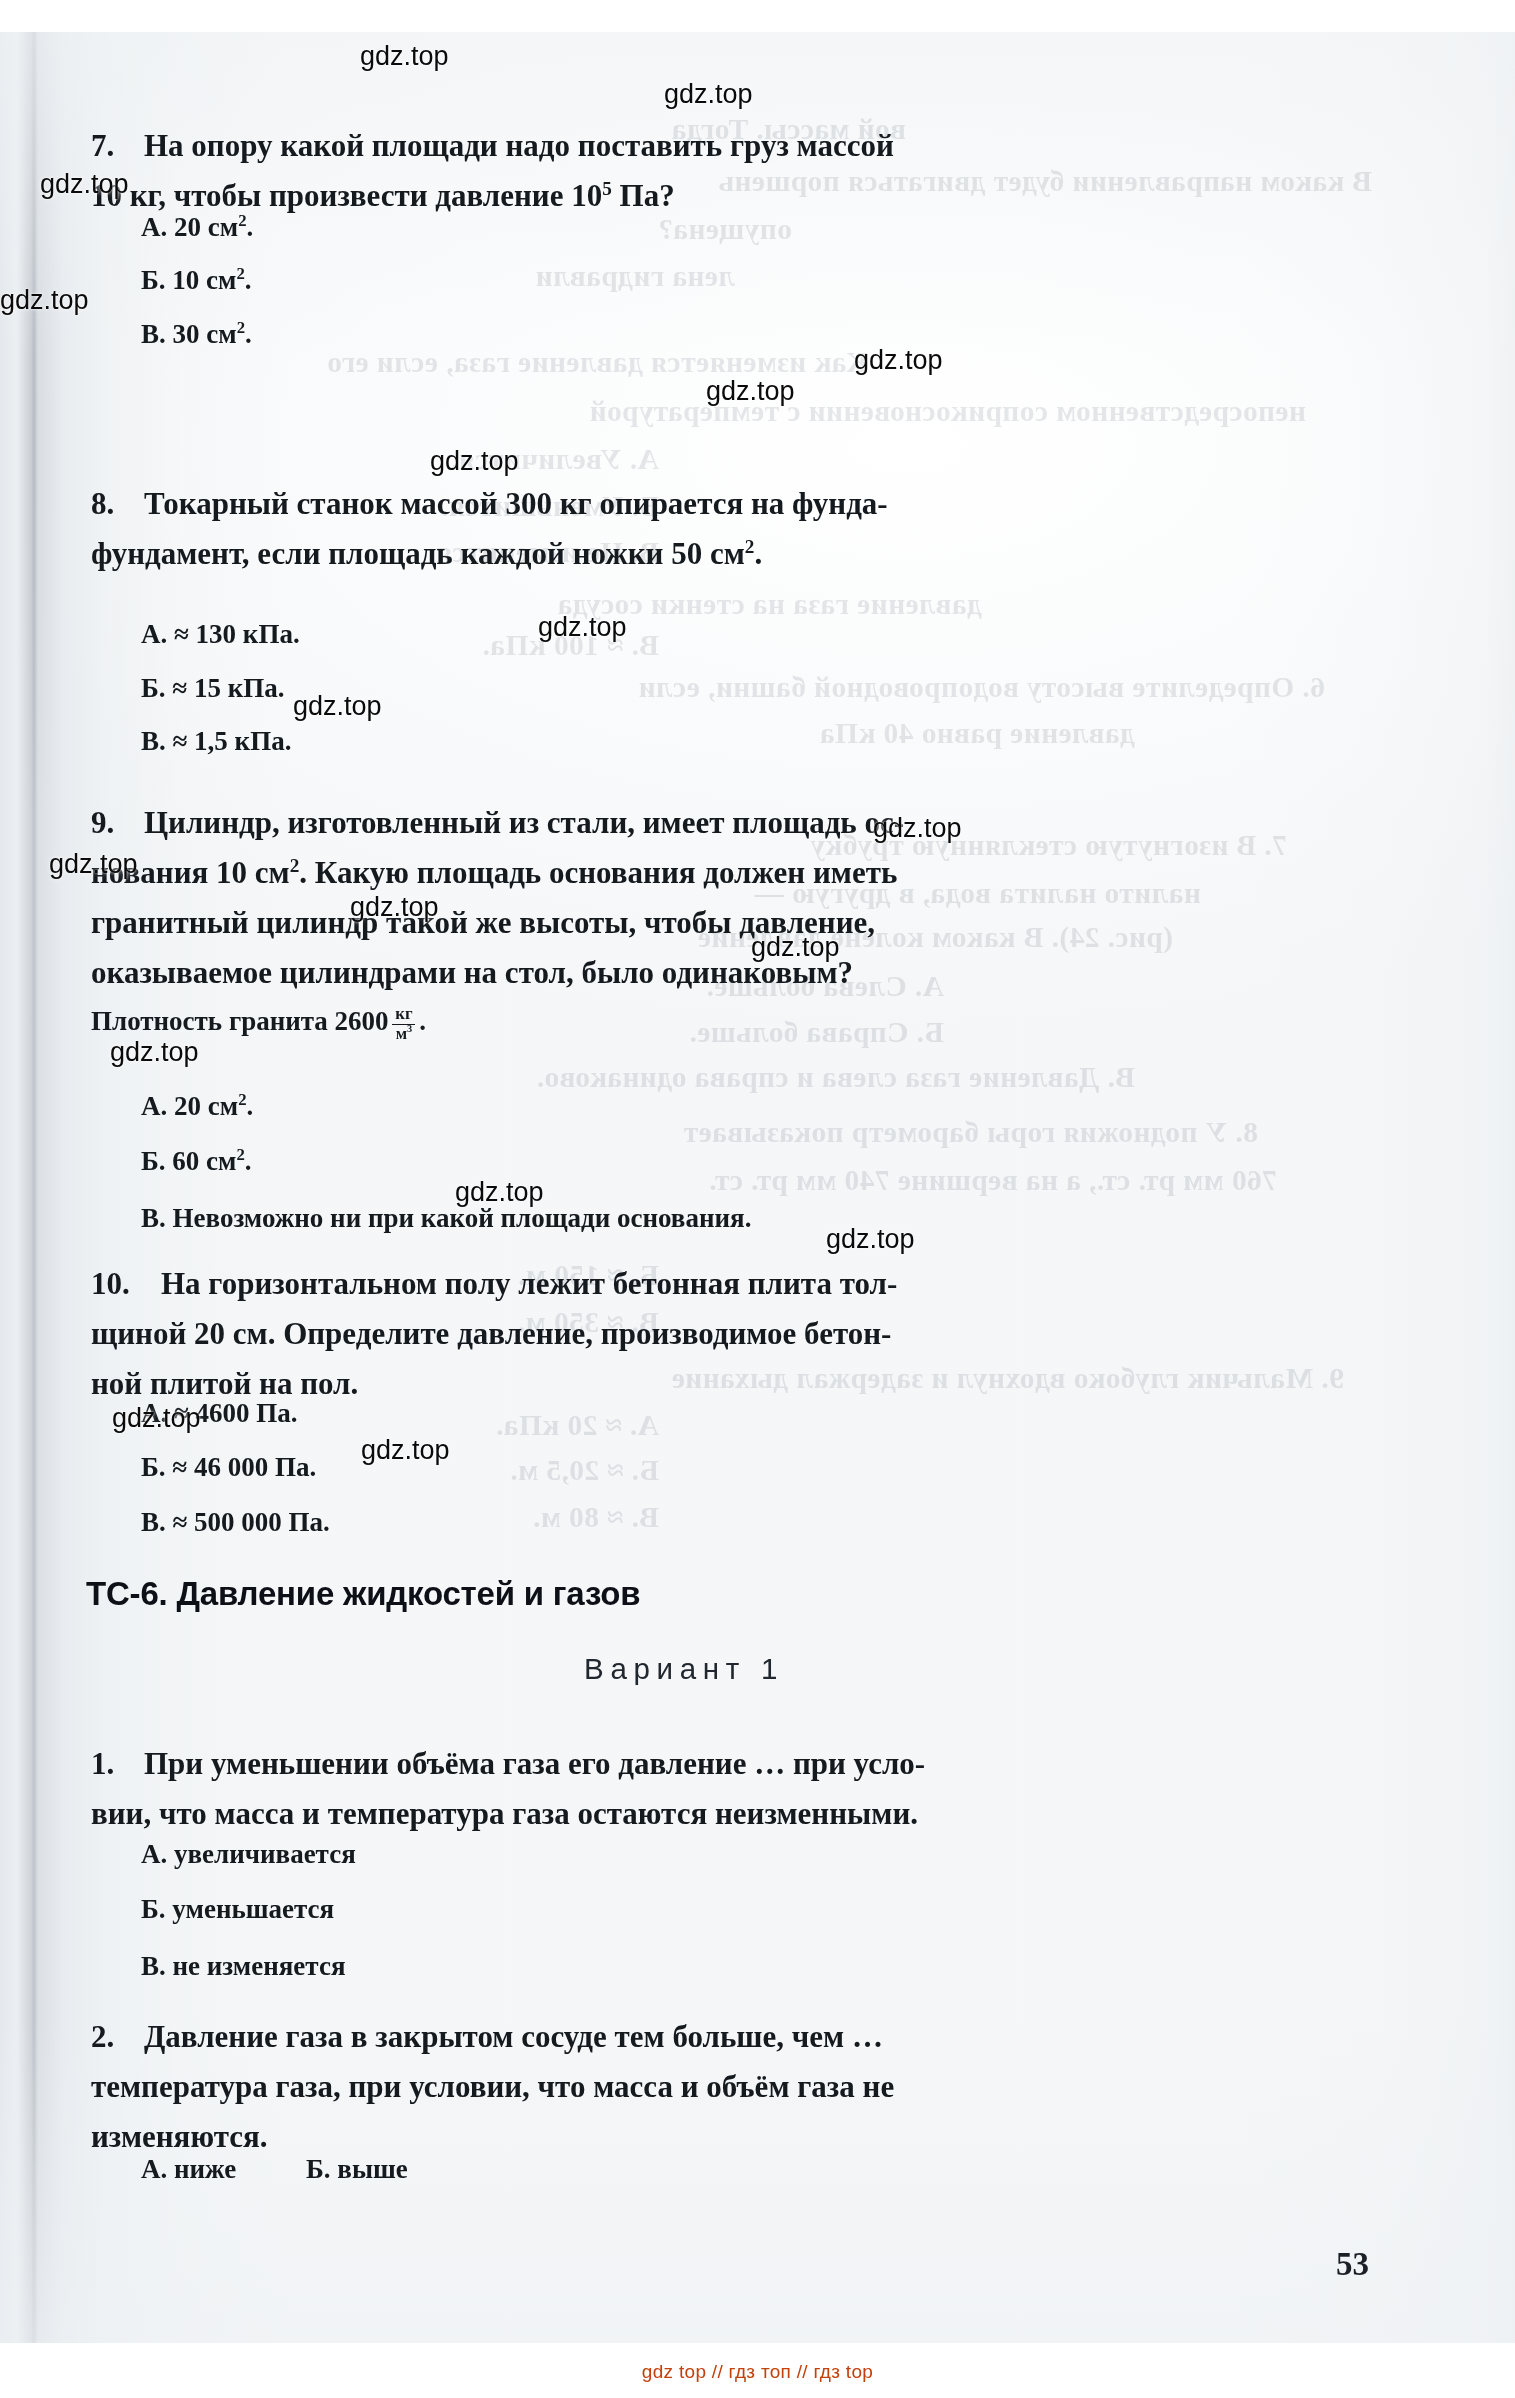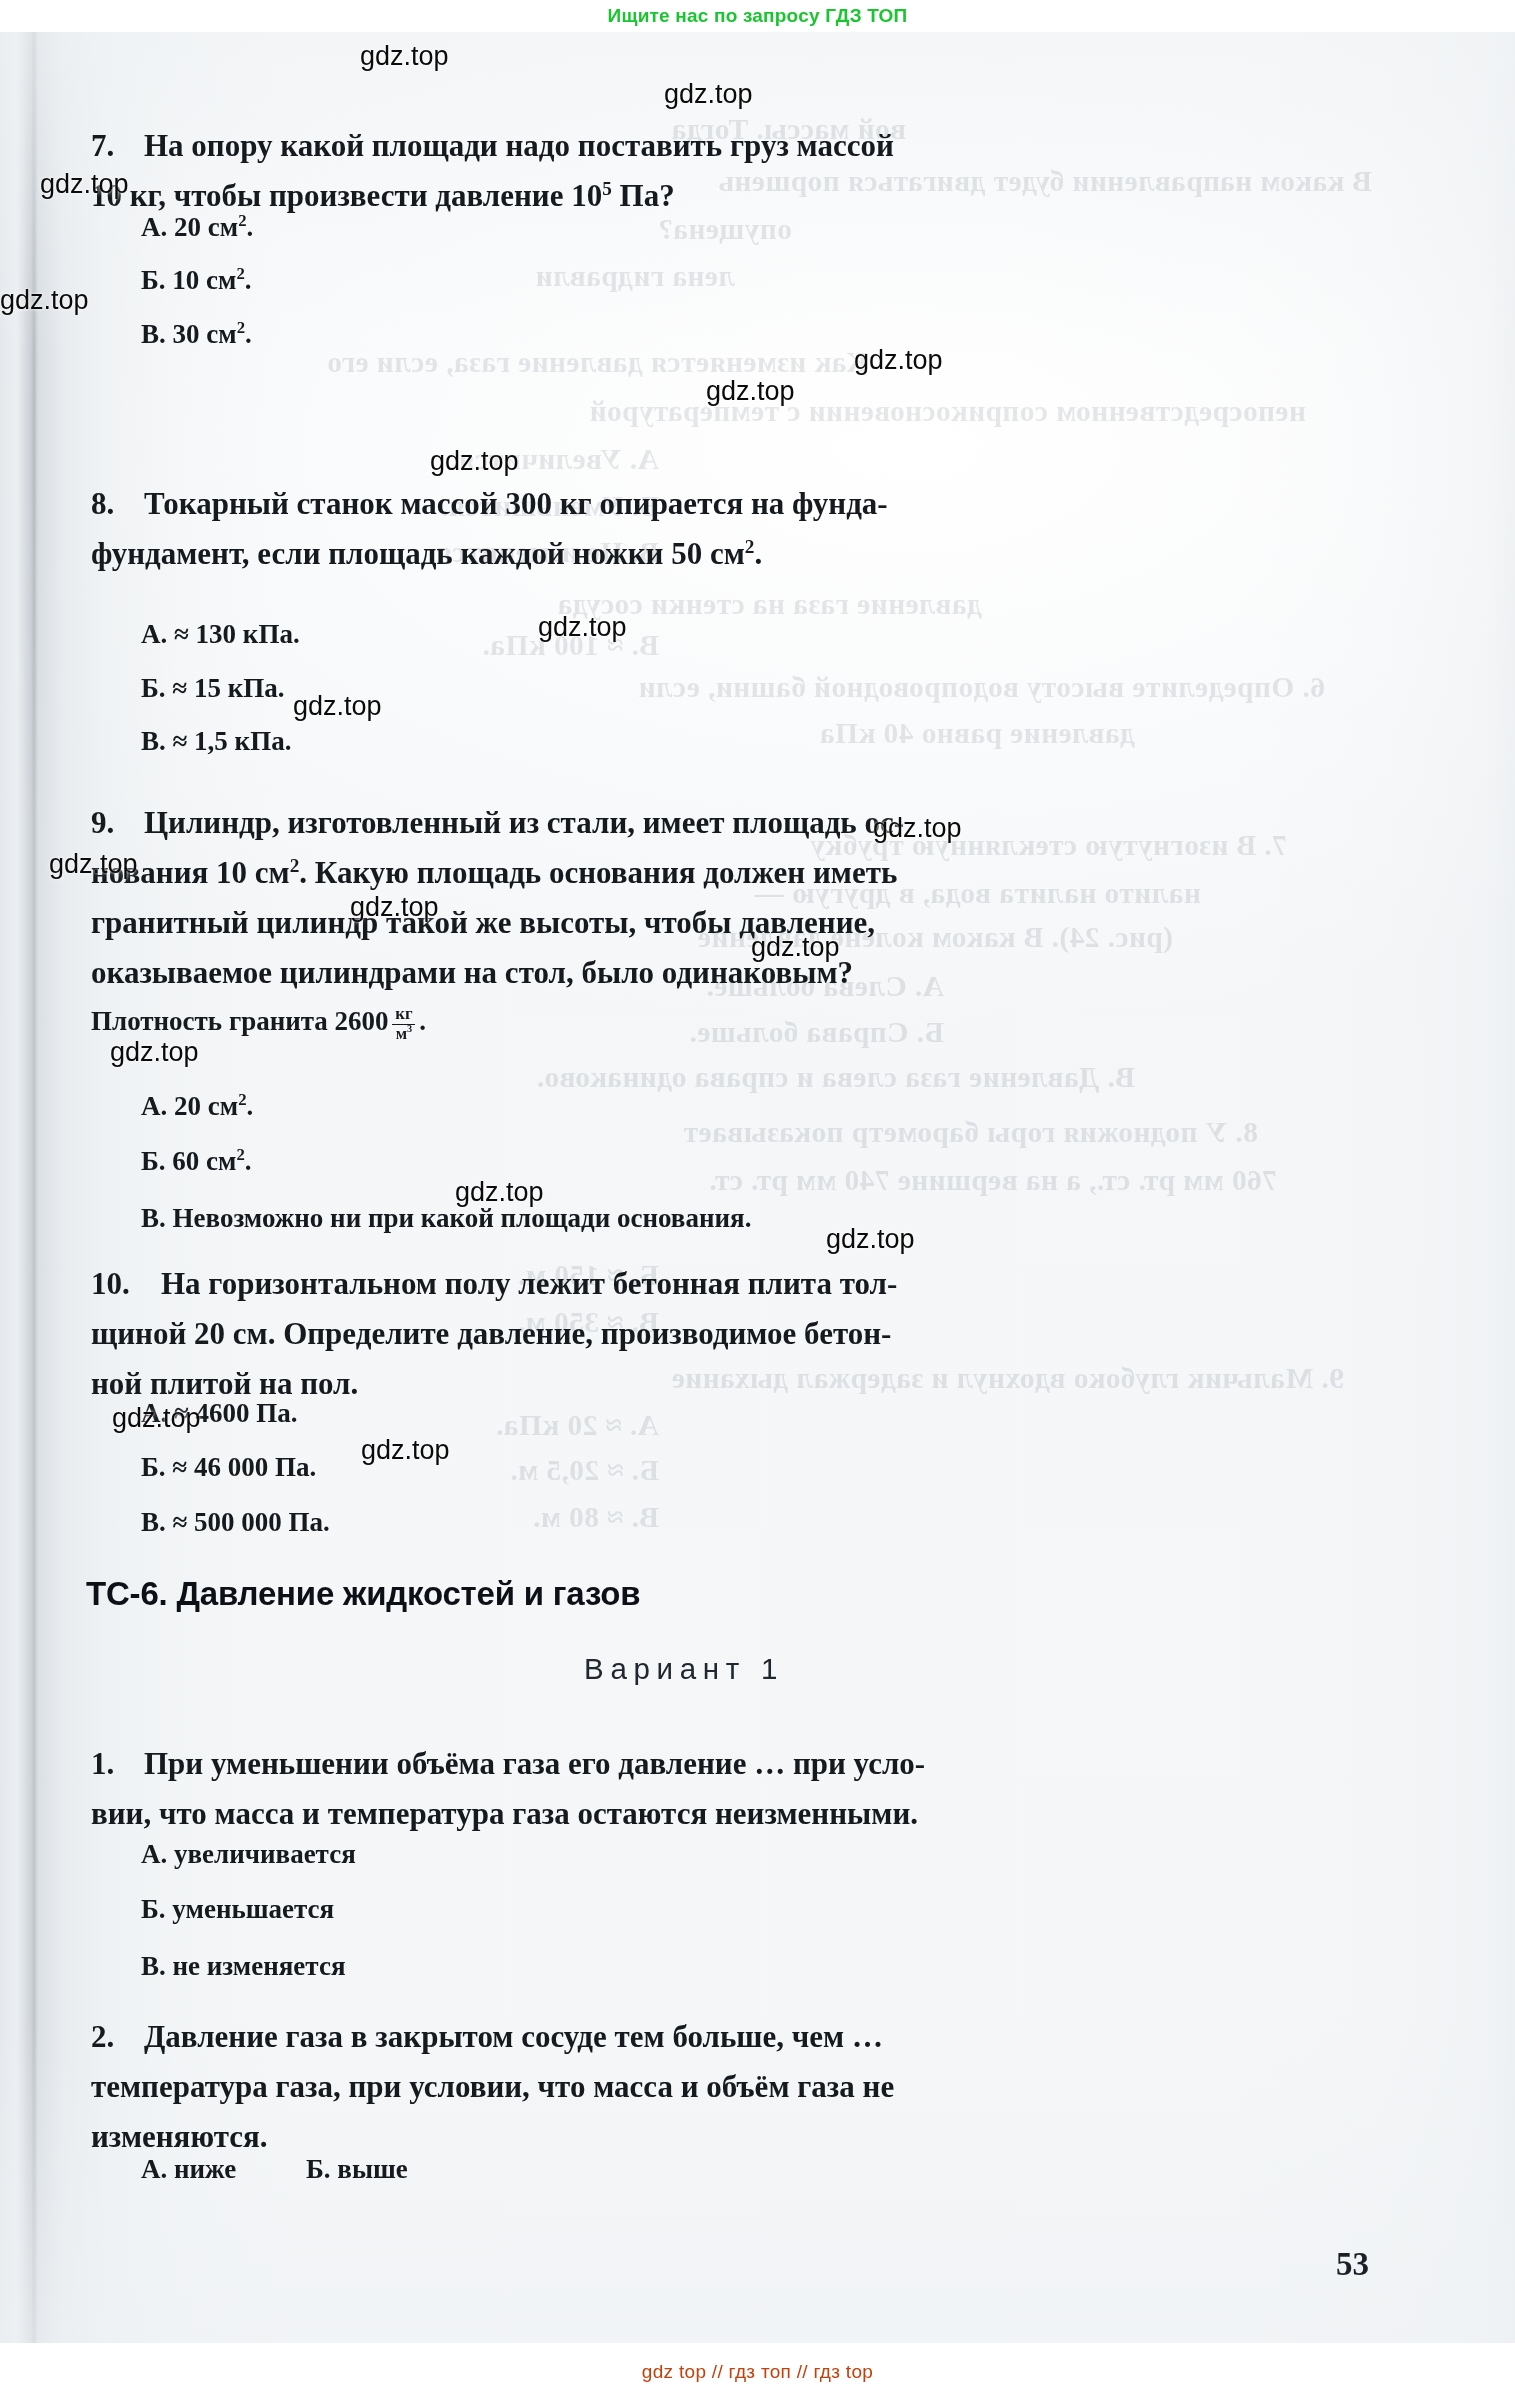--- a/index.html
+++ b/index.html
@@ -182,23 +182,20 @@
     font-size: 19px;
     line-height: 55px;
     letter-spacing: 0.3px;
   }
 </style>
 </head>
 <body>
 
 <div id="page">
 
-  <div class="promo-bar">
-    <span class="promo-text">Ищите нас по запросу ГДЗ ТОП</span>
-  </div>
 
   <div class="scan">
     <div class="scan-tint"></div>
 
     <div class="ghost-layer">
       <div class="ghost" style="left:609px; top:81px;">вой массы. Тогда</div>
       <div class="ghost" style="left:143px; top:133px;">В каком направлении будет двигаться поршень</div>
       <div class="ghost" style="left:723px; top:181px;">опущена?</div>
       <div class="ghost" style="left:780px; top:228px;">лена гидравли</div>
       <div class="ghost" style="left:647px; top:314px;">Как изменяется давление газа, если его</div>

